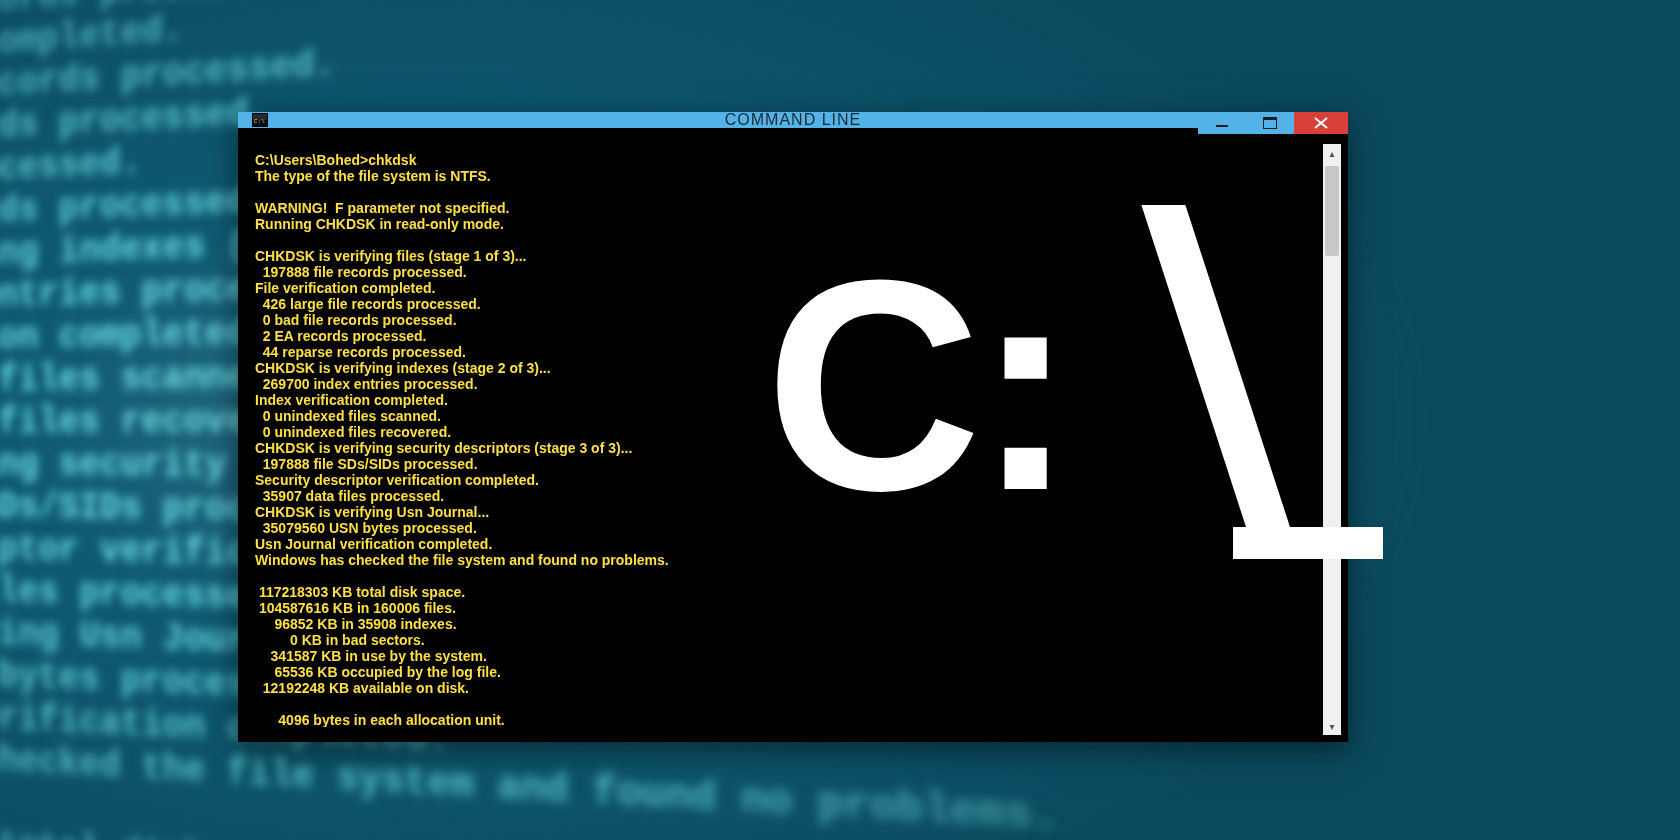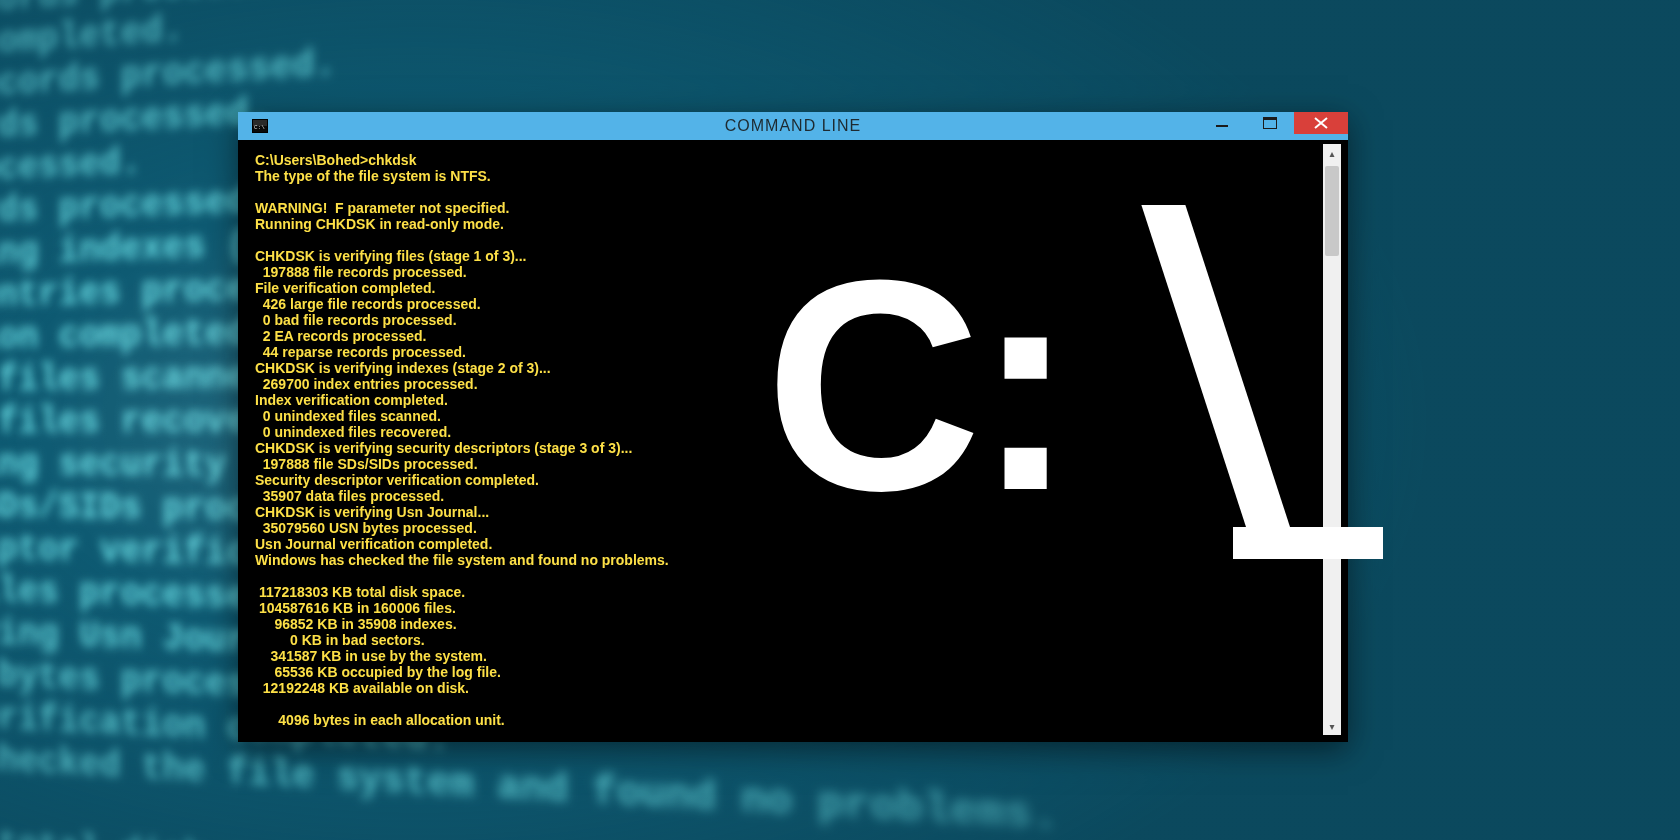--- a/index.html
+++ b/index.html
@@ -48,21 +48,21 @@
     position: absolute;
     left: 238px;
     top: 112px;
     width: 1110px;
     height: 630px;
     background: #000;
     box-shadow: 0 8px 30px rgba(0,0,0,0.5);
     z-index: 5;
   }
   .titlebar {
-    height: 28px;
+    height: 16px;
     background: #53b3e8;
     display: flex;
     align-items: center;
     position: relative;
   }
   .titlebar .app-icon {
     width: 16px;
     height: 14px;
     margin-left: 14px;
     background: linear-gradient(#2a2a2a 0 6px, #0a0a0a 6px 14px);

